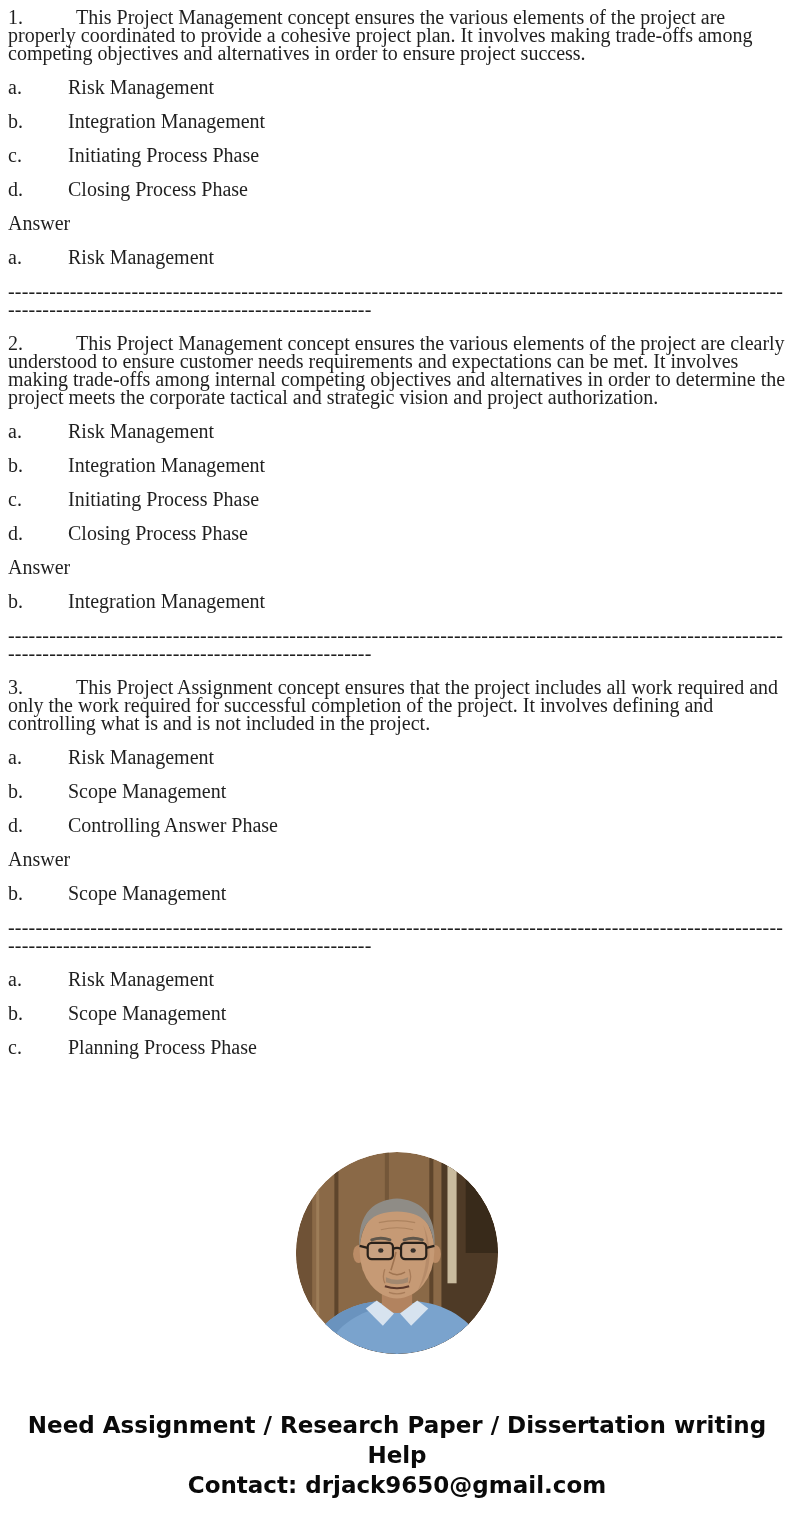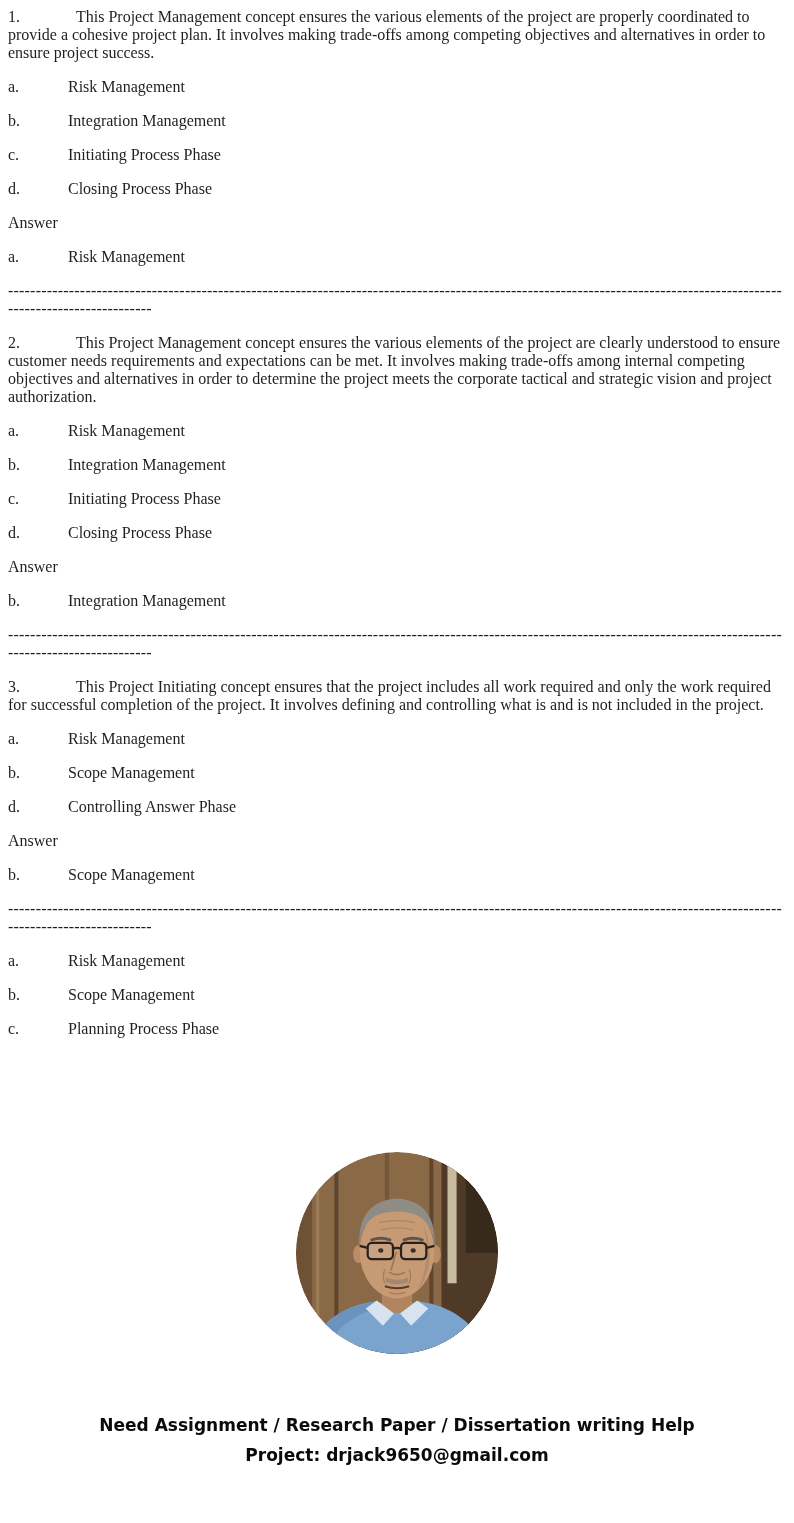--- a/index.html
+++ b/index.html
@@ -18,21 +18,21 @@
     width: 794px;
     height: 1523px;
     background: #ffffff;
     position: relative;
   }
   .content {
     box-sizing: border-box;
     padding: 8px 8px 0 8px;
     height: 1130px;
     overflow: hidden;
-    font-size: 16px;
+    font-size: 20px;
     line-height: 18px;
   }
   p.para {
     margin: 0 0 16px 0;
   }
   .qnum {
     display: inline-block;
     width: 68px;
   }
   .olet {
@@ -54,21 +54,21 @@
     border-radius: 50%;
     overflow: hidden;
   }
   .photo svg { display: block; }
   .footer {
     margin: 52px auto 0 auto;
     width: 760px;
     text-align: center;
     font-family: "DejaVu Sans", "Liberation Sans", sans-serif;
     font-weight: bold;
-    font-size: 17px;
+    font-size: 23px;
     line-height: 30px;
     color: #0a0a0a;
   }
 </style>
 </head>
 <body>
 
 <div class="page">
 
   <div class="content">
@@ -84,21 +84,21 @@
 
     <p class="para"><span class="qnum">2.</span><span>This Project Management concept ensures the various elements of the project are clearly understood to ensure customer needs requirements and expectations can be met. It involves making trade-offs among internal competing objectives and alternatives in order to determine the project meets the corporate tactical and strategic vision and project authorization.</span></p>
     <p class="para"><span class="olet">a.</span><span>Risk Management</span></p>
     <p class="para"><span class="olet">b.</span><span>Integration Management</span></p>
     <p class="para"><span class="olet">c.</span><span>Initiating Process Phase</span></p>
     <p class="para"><span class="olet">d.</span><span>Closing Process Phase</span></p>
     <p class="para">Answer</p>
     <p class="para"><span class="olet">b.</span><span>Integration Management</span></p>
     <p class="para separator">----------------------------------------------------------------------------------------------------------------------------------------------------------------------</p>
 
-    <p class="para"><span class="qnum">3.</span><span>This Project Initiating concept ensures that the project includes all work required and only the work required for successful completion of the project. It involves defining and controlling what is and is not included in the project.</span></p>
+    <p class="para"><span class="qnum">3.</span><span>This Project Assignment concept ensures that the project includes all work required and only the work required for successful completion of the project. It involves defining and controlling what is and is not included in the project.</span></p>
     <p class="para"><span class="olet">a.</span><span>Risk Management</span></p>
     <p class="para"><span class="olet">b.</span><span>Scope Management</span></p>
     <p class="para"><span class="olet">d.</span><span>Controlling Answer Phase</span></p>
     <p class="para">Answer</p>
     <p class="para"><span class="olet">b.</span><span>Scope Management</span></p>
     <p class="para separator">----------------------------------------------------------------------------------------------------------------------------------------------------------------------</p>
 
     <p class="para"><span class="olet">a.</span><span>Risk Management</span></p>
     <p class="para"><span class="olet">b.</span><span>Scope Management</span></p>
     <p class="para"><span class="olet">c.</span><span>Planning Process Phase</span></p>
@@ -170,16 +170,16 @@
 
           <path d="M88,133 Q100,137 112,133" stroke="#5d3a2c" stroke-width="2" fill="none"></path>
           <path d="M92,139 Q100,142 108,139" stroke="#a87c59" stroke-width="1.2" fill="none"></path>
         </g>
       </svg>
     </div>
   </div>
 
   <div class="footer">
     <div>Need Assignment / Research Paper / Dissertation writing Help</div>
-    <div>Project: drjack9650@gmail.com</div>
+    <div>Contact: drjack9650@gmail.com</div>
   </div>
 
 </div>
 
 </body></html>

